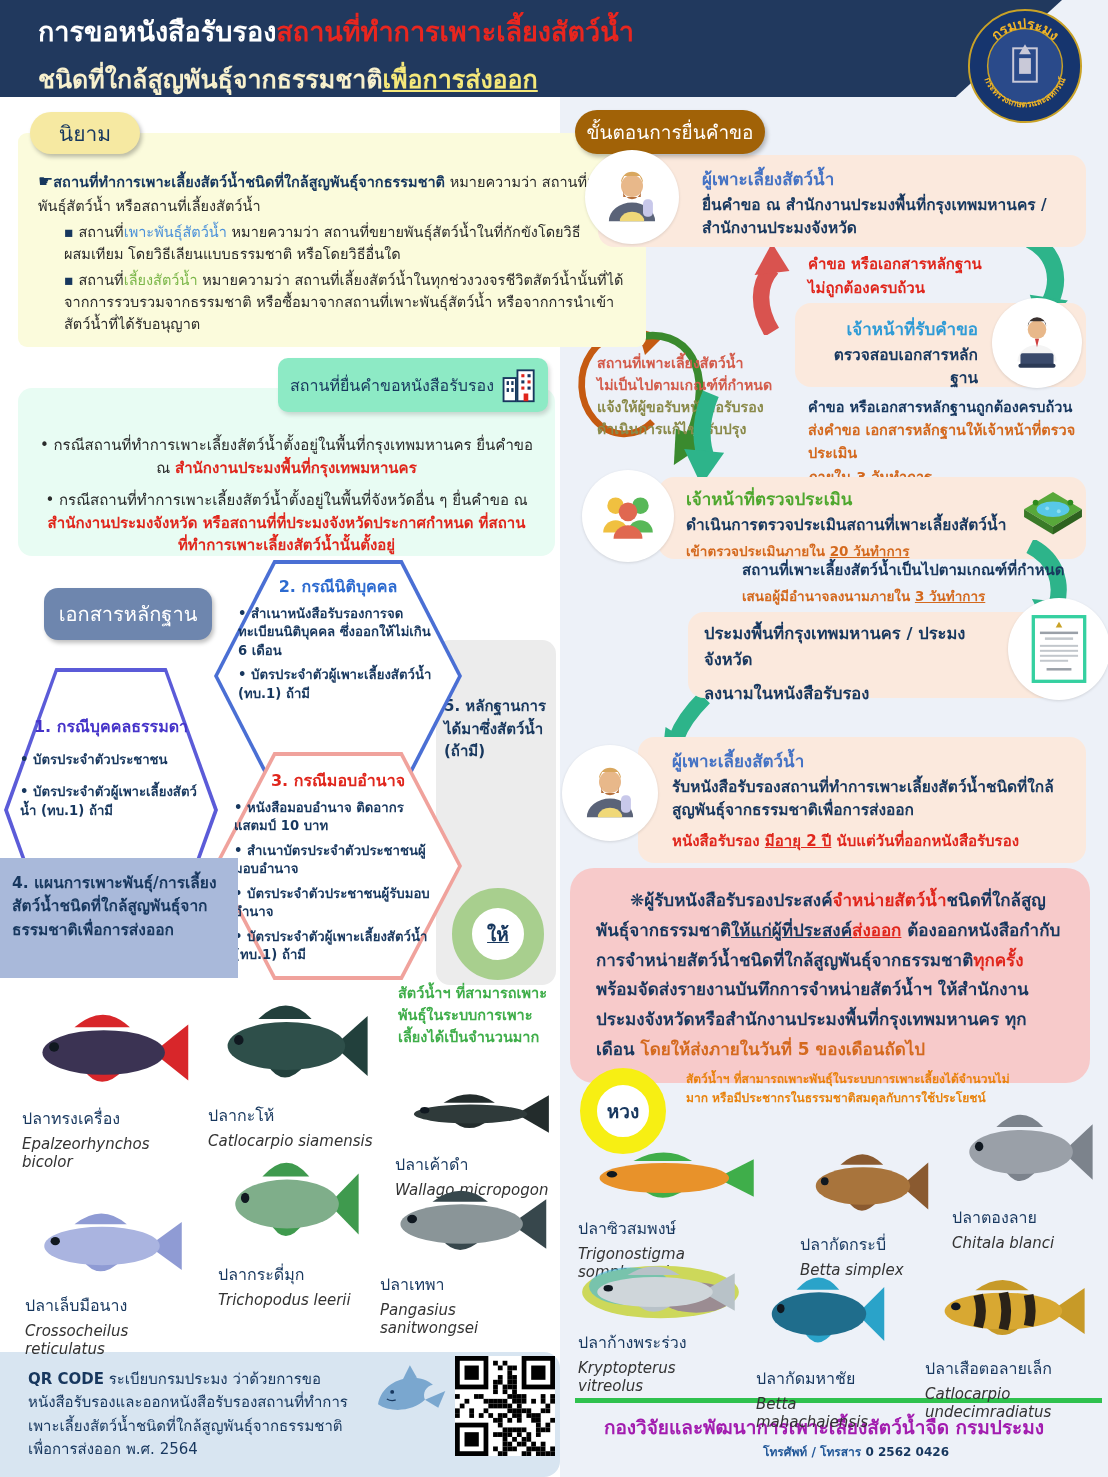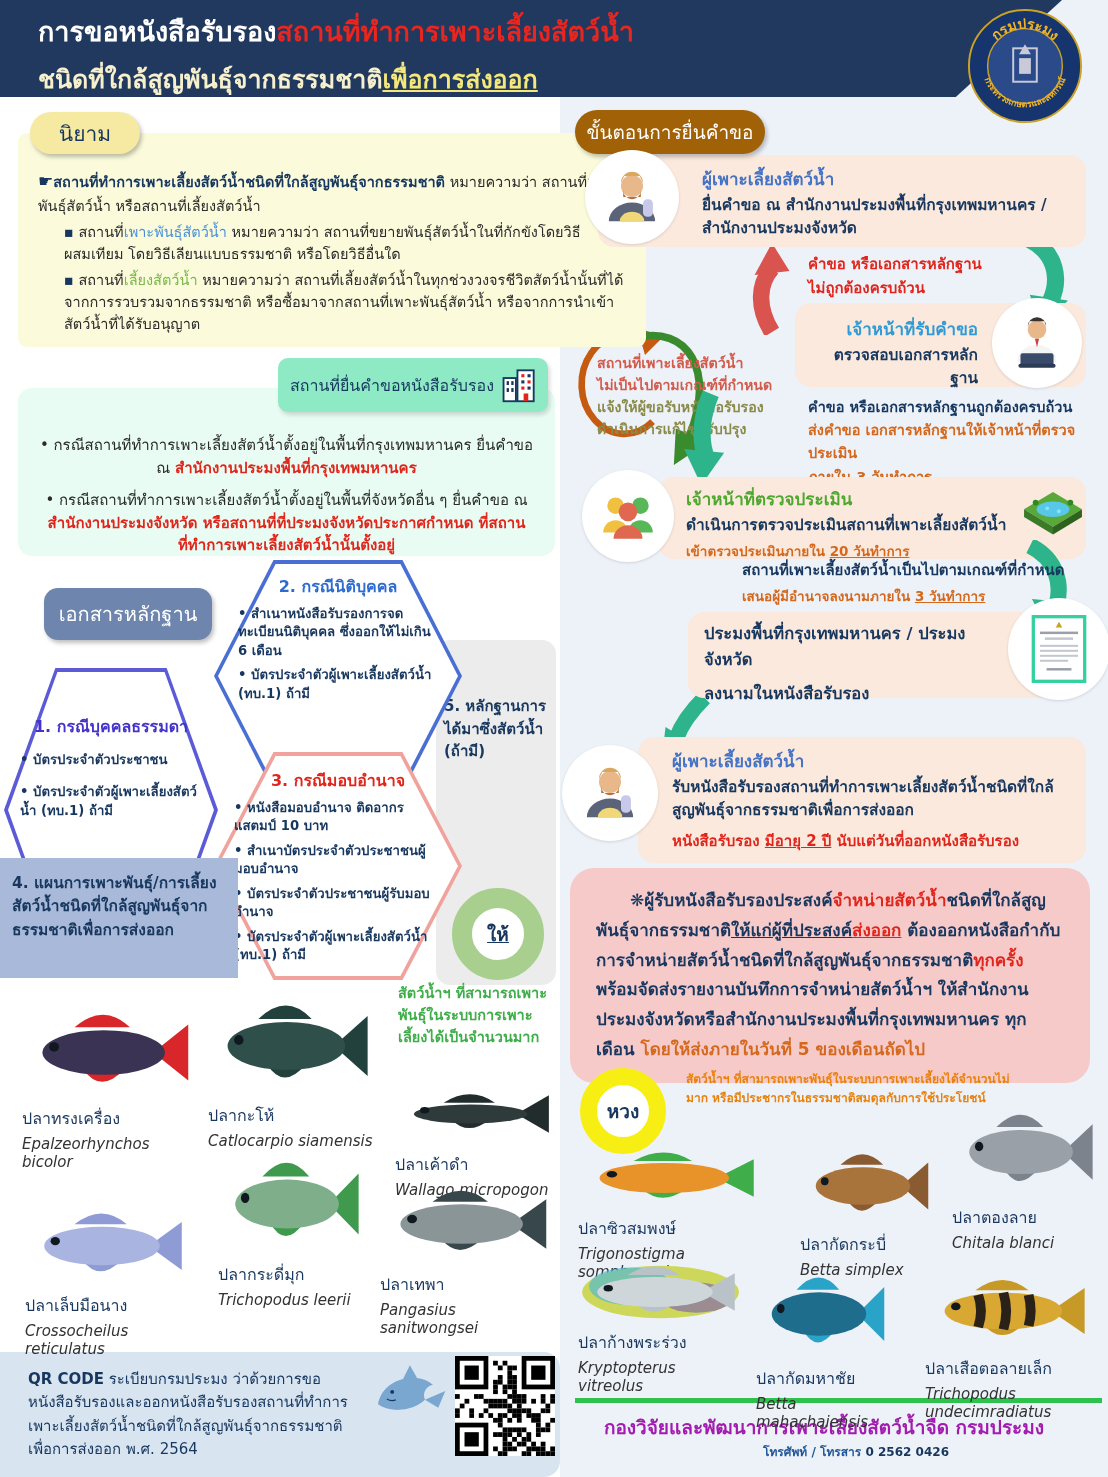--- a/index.html
+++ b/index.html
@@ -710,16 +710,16 @@
     <path d="M36,16 Q56,-2 74,16 Z" fill="#c79a28"></path>
     <path d="M42,46 Q54,64 70,46 Z" fill="#c79a28"></path>
     <ellipse cx="56" cy="34" rx="42" ry="16" fill="#d8a832"></ellipse>
     <path d="M38,20 q4,14 0,28" stroke="#2a2218" stroke-width="7" fill="none"></path>
     <path d="M56,18 q4,16 0,32" stroke="#2a2218" stroke-width="7" fill="none"></path>
     <path d="M74,20 q3,14 0,27" stroke="#2a2218" stroke-width="7" fill="none"></path>
     <circle cx="22" cy="30" r="3.4" fill="#101820"></circle>
   </svg>
       <figcaption>
         <div class="fname">ปลาเสือตอลายเล็ก</div>
-       <div class="fsci">Trichopodus undecimradiatus</div>
+       <div class="fsci">Catlocarpio undecimradiatus</div>
       </figcaption>
     </figure>
   </div>
 
 </body></html>

